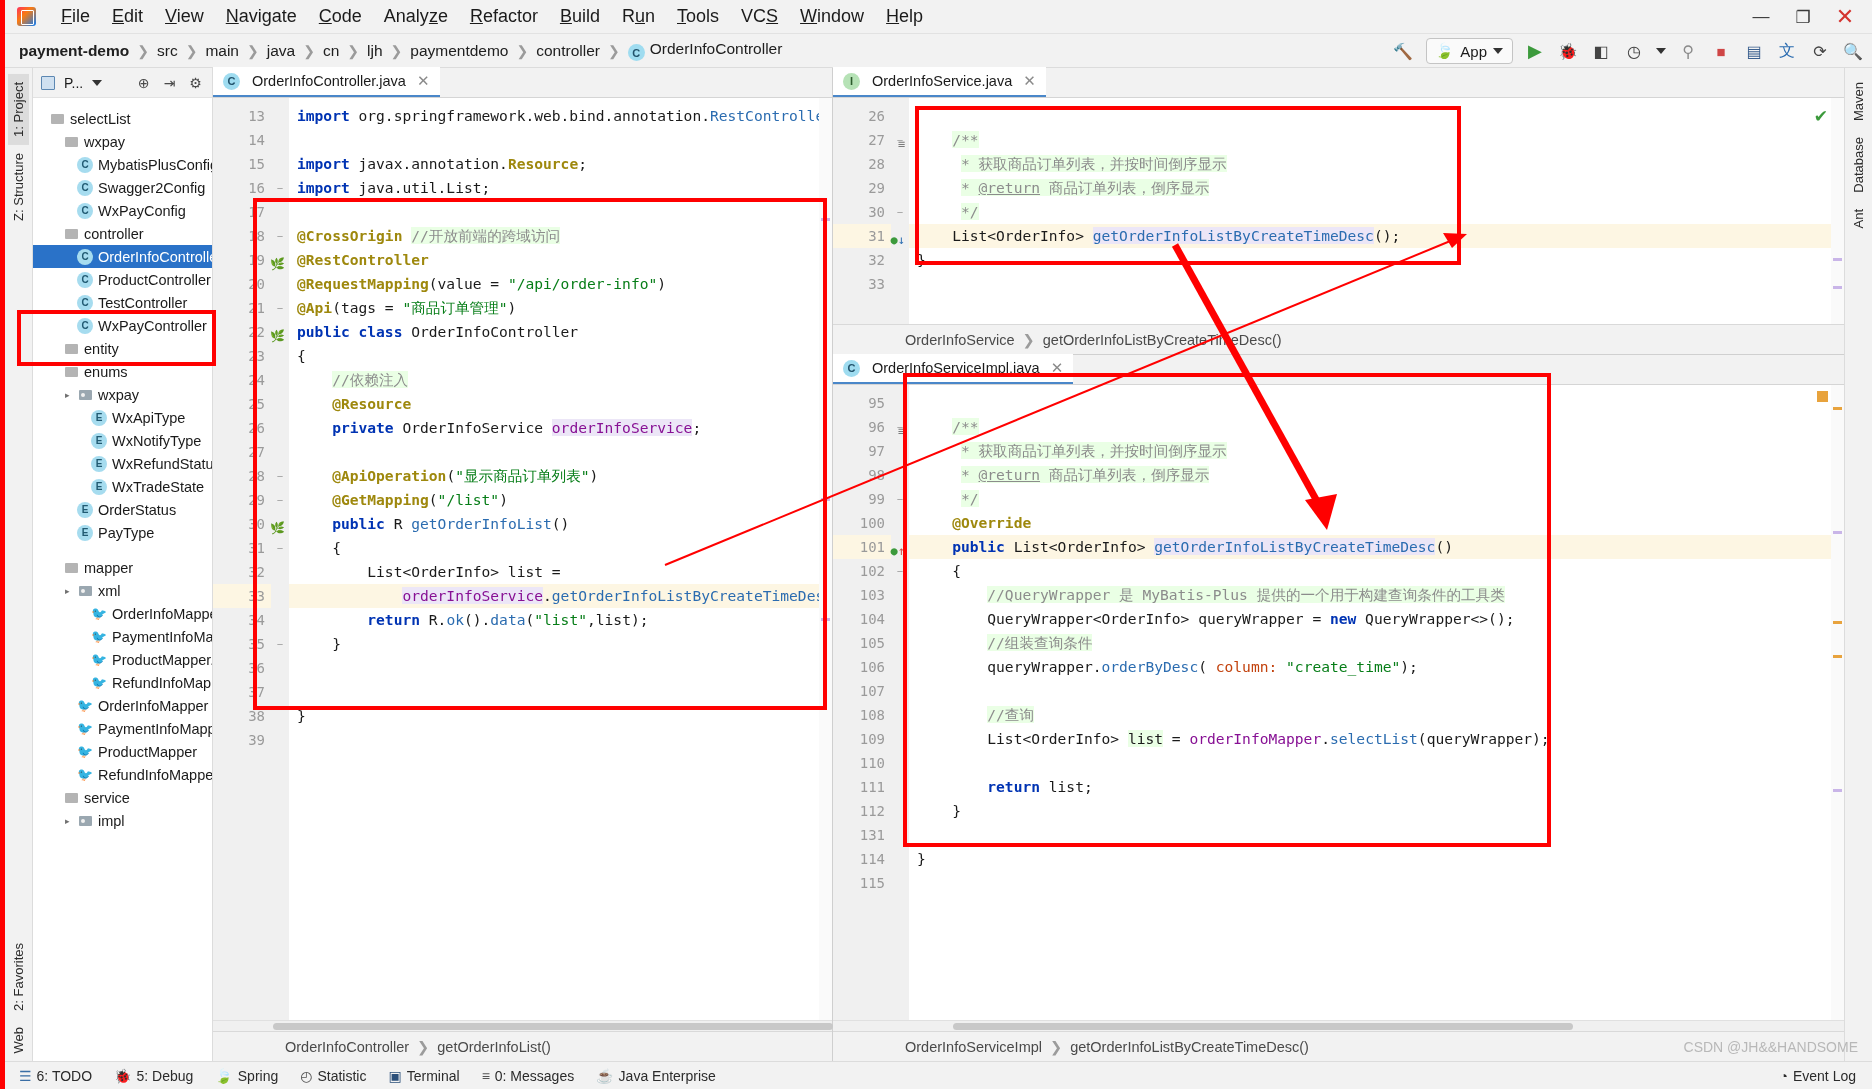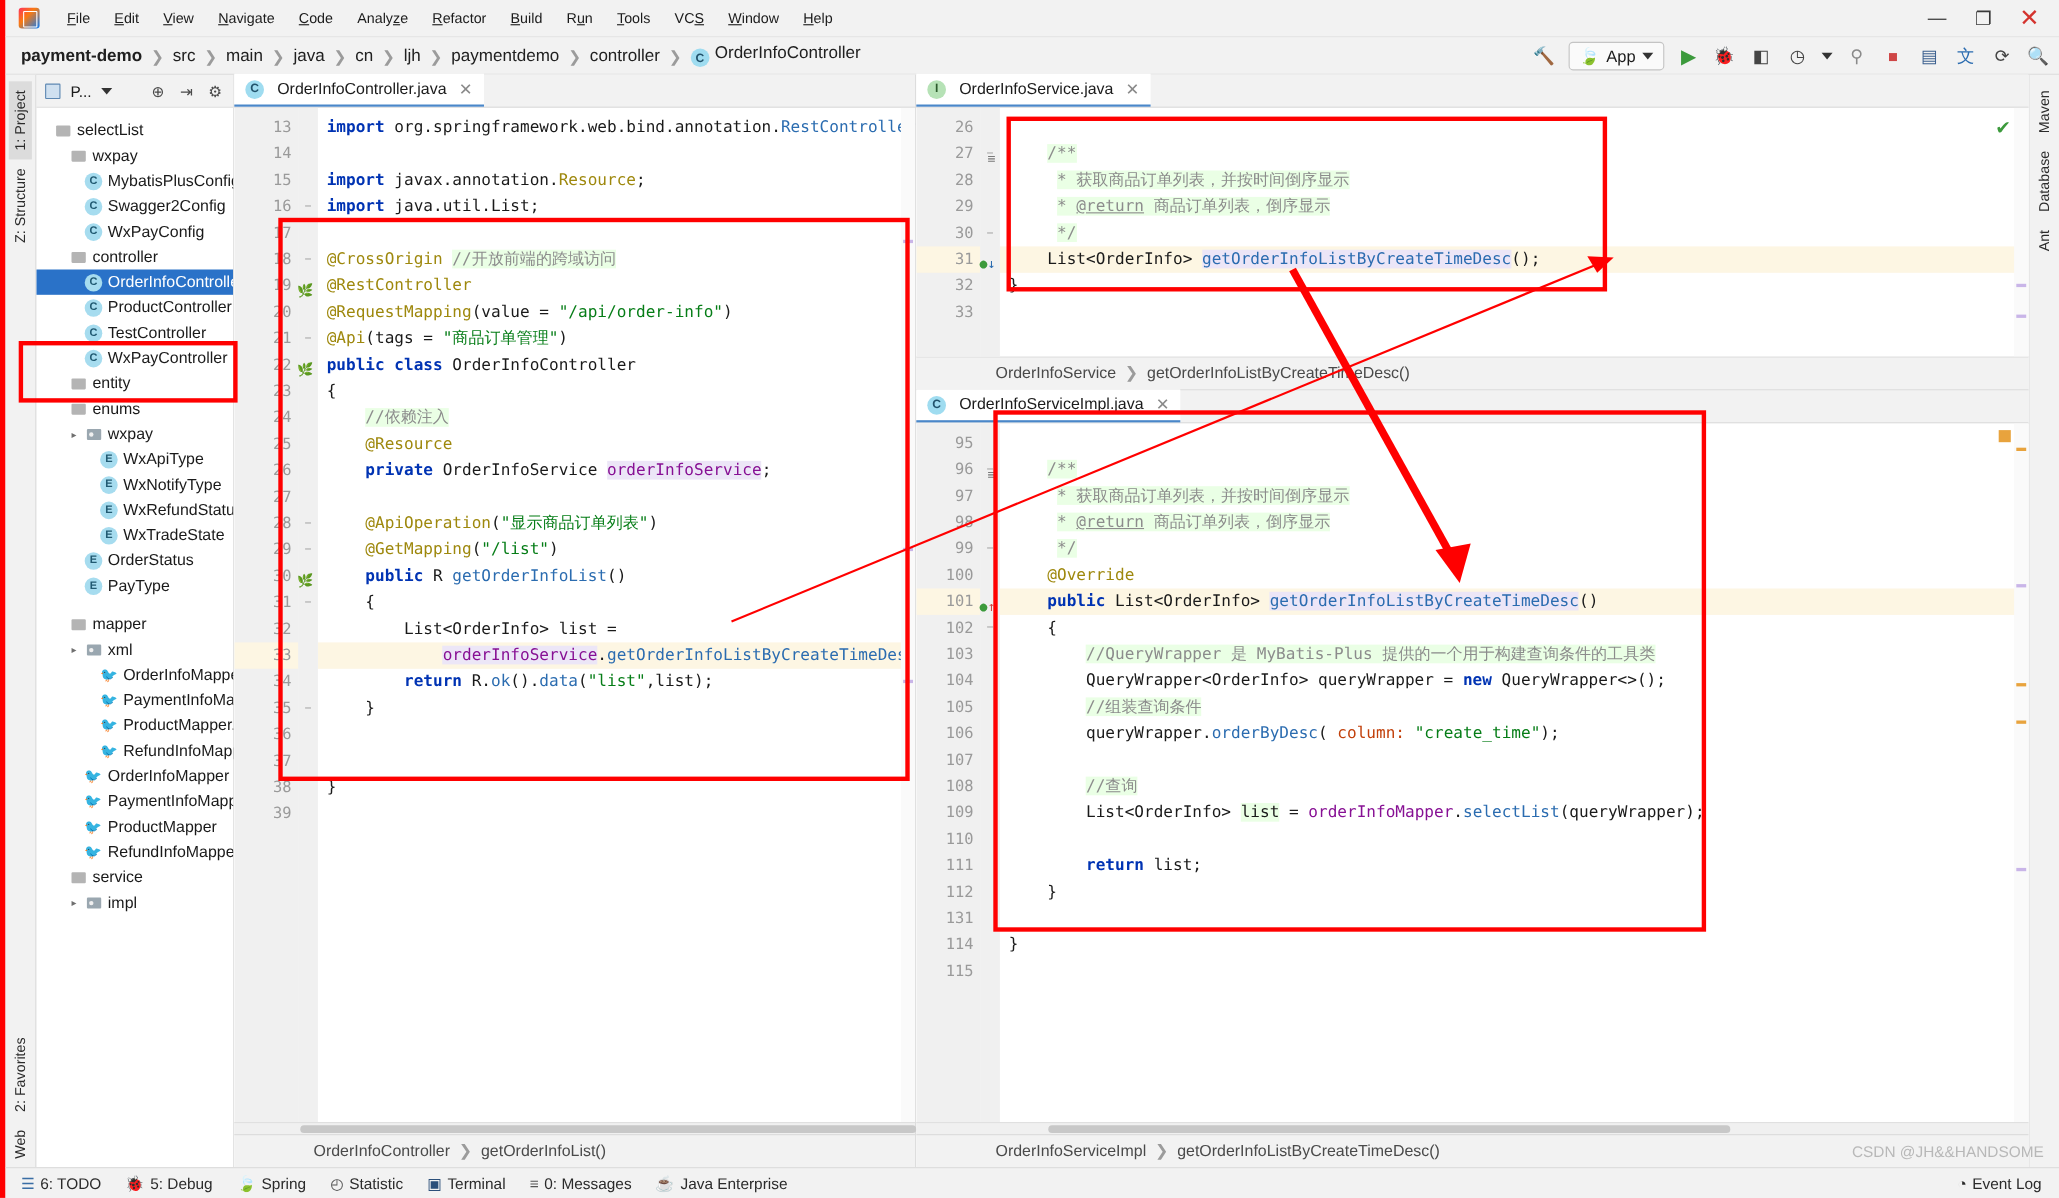--- a/index.html
+++ b/index.html
@@ -26,21 +26,21 @@
     width:19px; height:19px; margin-right:14px; border-radius:3px;
     background: linear-gradient(135deg,#fe315d 0%,#f97a12 40%,#087cfa 100%);
     position:relative; flex:0 0 auto;
   }
   .ij-logo::after{
     content:""; position:absolute; left:4px; top:3px; width:11px; height:13px;
     border:1.6px solid #fff; border-radius:1px;
   }
   .menu { display:flex; align-items:center; gap:0px; }
   .menu-item {
-    padding:3px 11px; font-size:13px; color:#1b1b1b; cursor:default;
+    padding:3px 11px; font-size:18px; color:#1b1b1b; cursor:default;
     white-space:nowrap;
   }
   .menu-item u { text-decoration: underline; }
   .win-title {
     position:absolute; left:0; right:0; text-align:center;
     font-size:15px; color:#6e6e6e; pointer-events:none;
   }
   .win-btns {
     position:absolute; right:6px; top:0; height:34px; display:flex; align-items:center;
   }
@@ -127,21 +127,21 @@
   .gmark { position:absolute; right:-14px; top:4px; font-size:12px;}
   .foldcol { width:18px; background:#f0f0f0; flex:0 0 18px; padding-top:6px;}
   .foldcol .f { height:24px; line-height:24px; text-align:center; color:#9a9a9a; font-size:11px;}
   .code {
     flex:1; font-family:"DejaVu Sans Mono", monospace; font-size:14.6px;
     padding-top:6px; white-space:pre; overflow:hidden; position:relative; line-height:24px;
   }
   .code .l { height:24px; line-height:24px; padding-left:8px;}
   .code .l.cur { background:#fdf6e3; }
   .kw { color:#0033b3; font-weight:bold;}
-  .anno { color:#9e880d;}
+  .anno { color:#9e880d;font-weight:bold;}
   .str { color:#067d17;}
   .cmt { color:#8c8c8c; background:#eaffe5;}
   .cmt2 { color:#c2410c;}
   .fld { color:#871094;}
   .mth { color:#2b6cb0;}
   .hl-purple { background:#ece6f7;}
   .hl-green { background:#eaffe5;}
   .ul { text-decoration: underline;}
   .scrollbar-v {
     position:absolute; right:0; top:0; width:13px; bottom:0; background:#fafafa;

